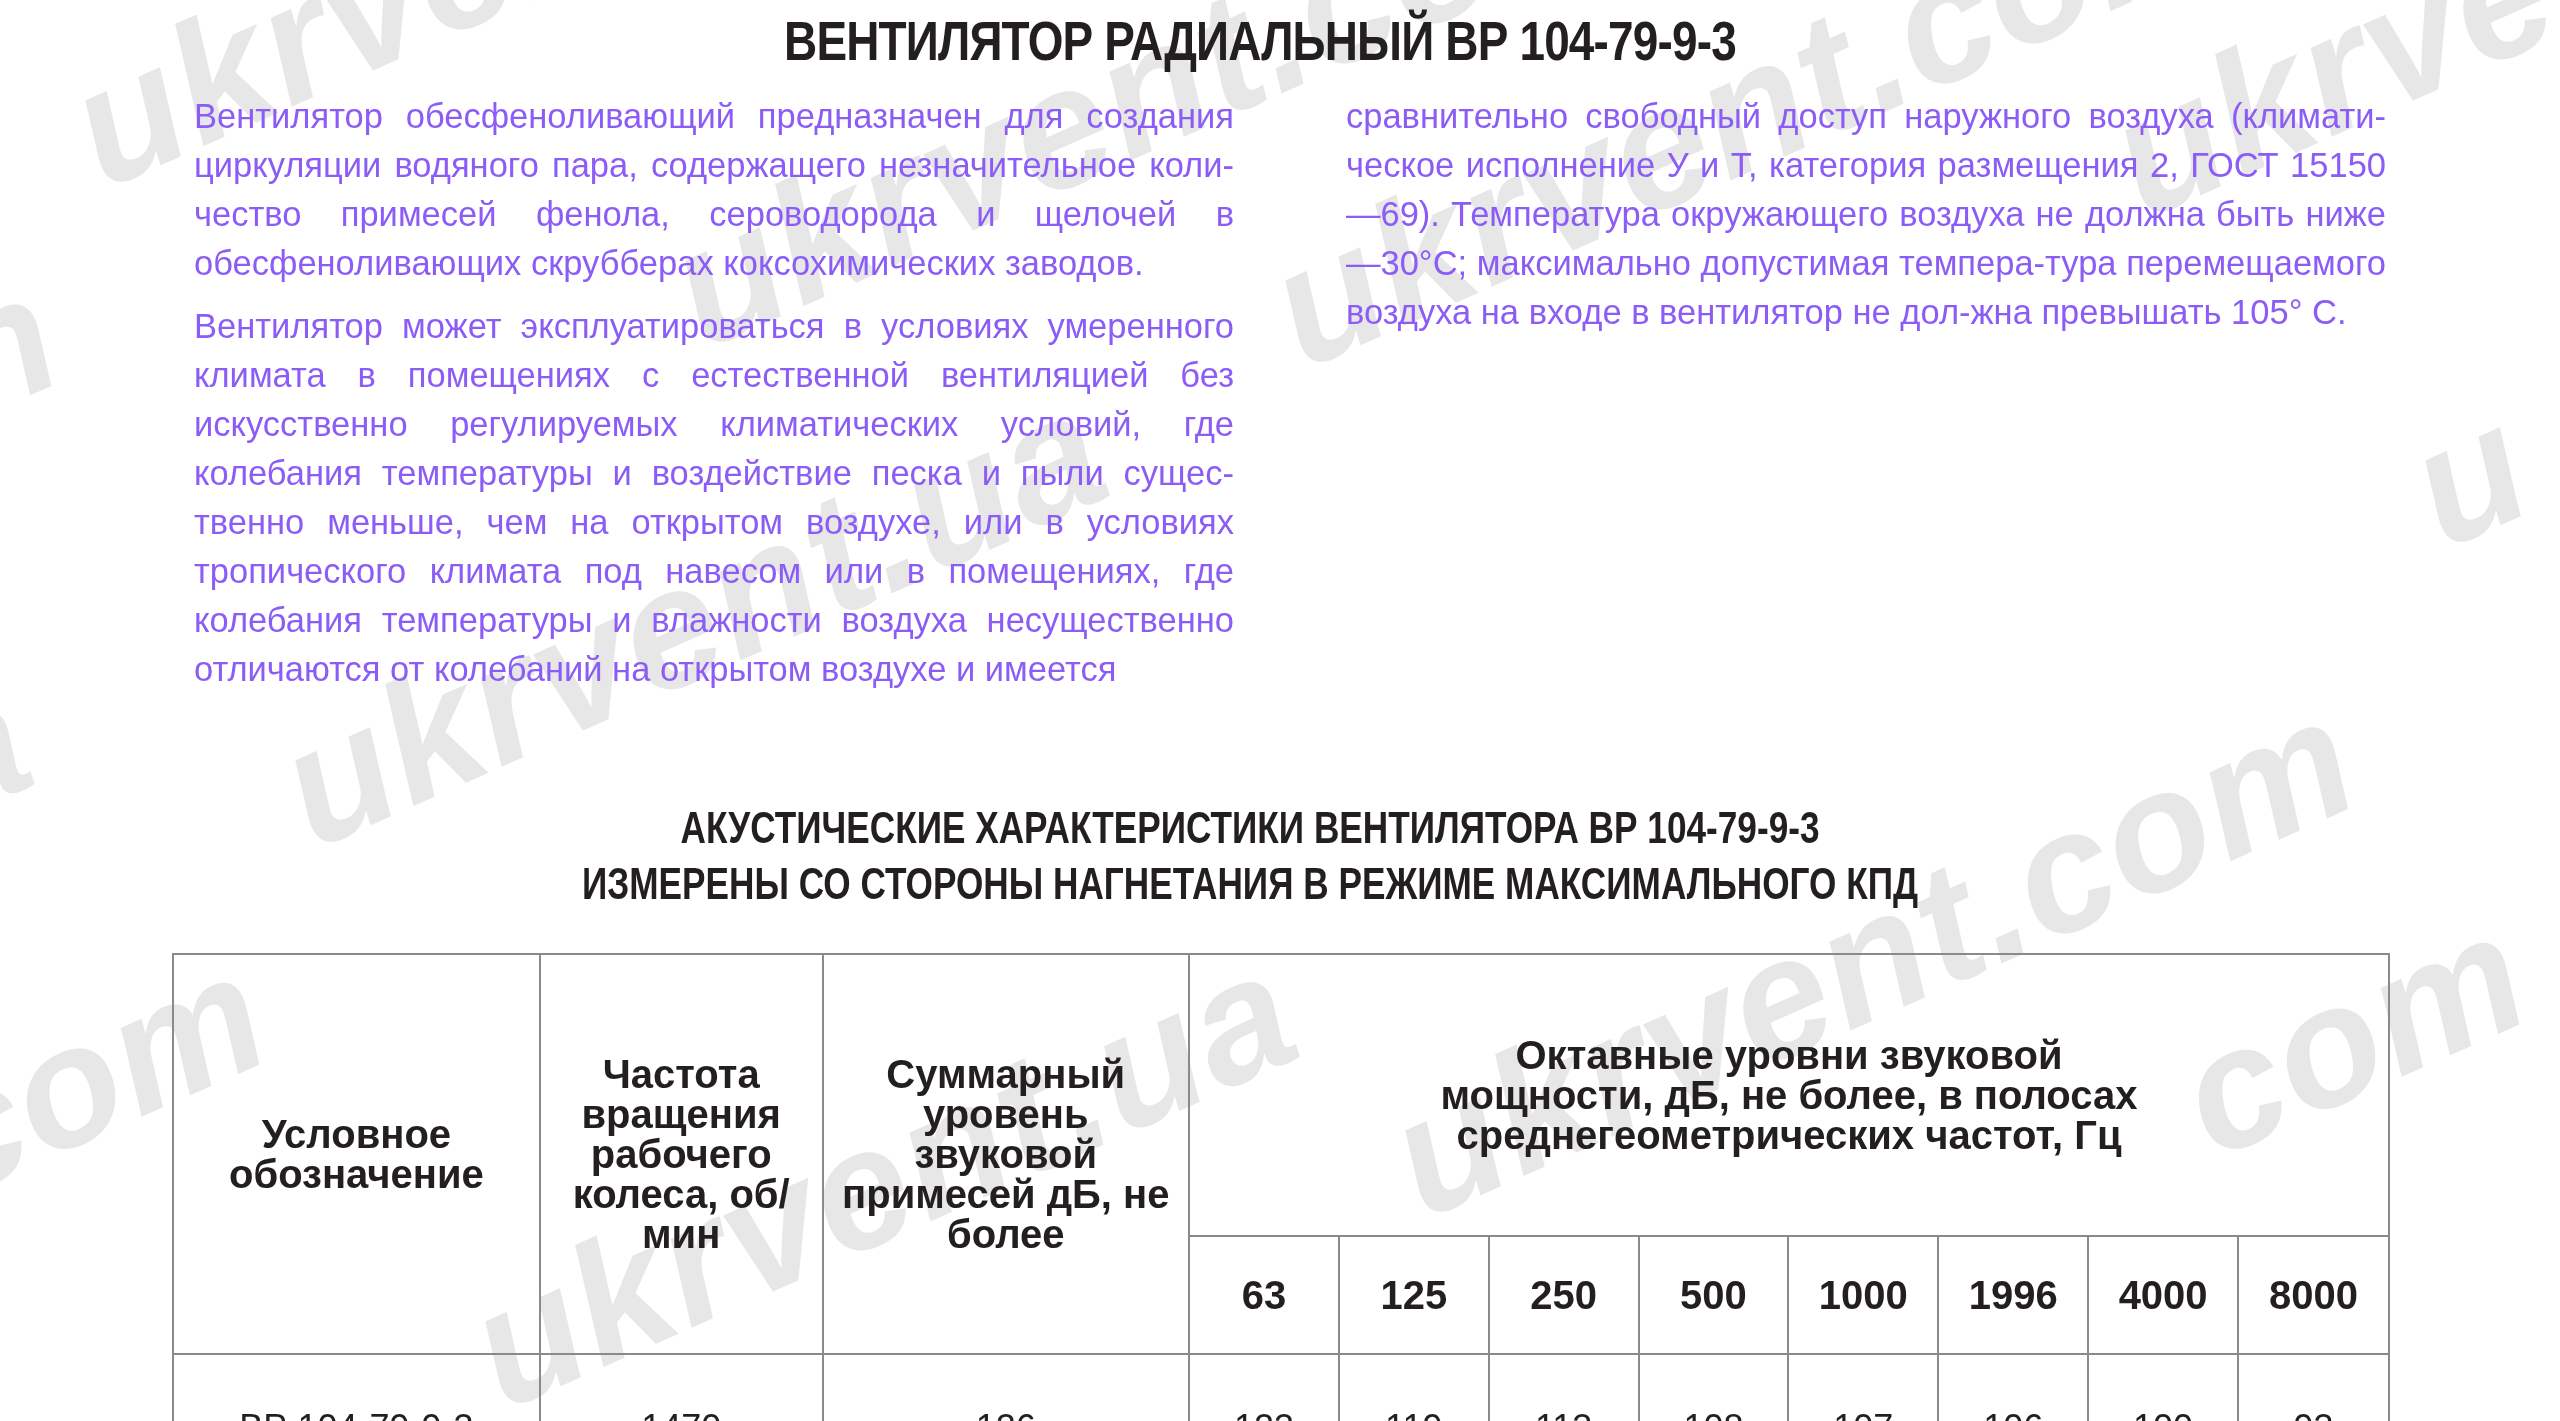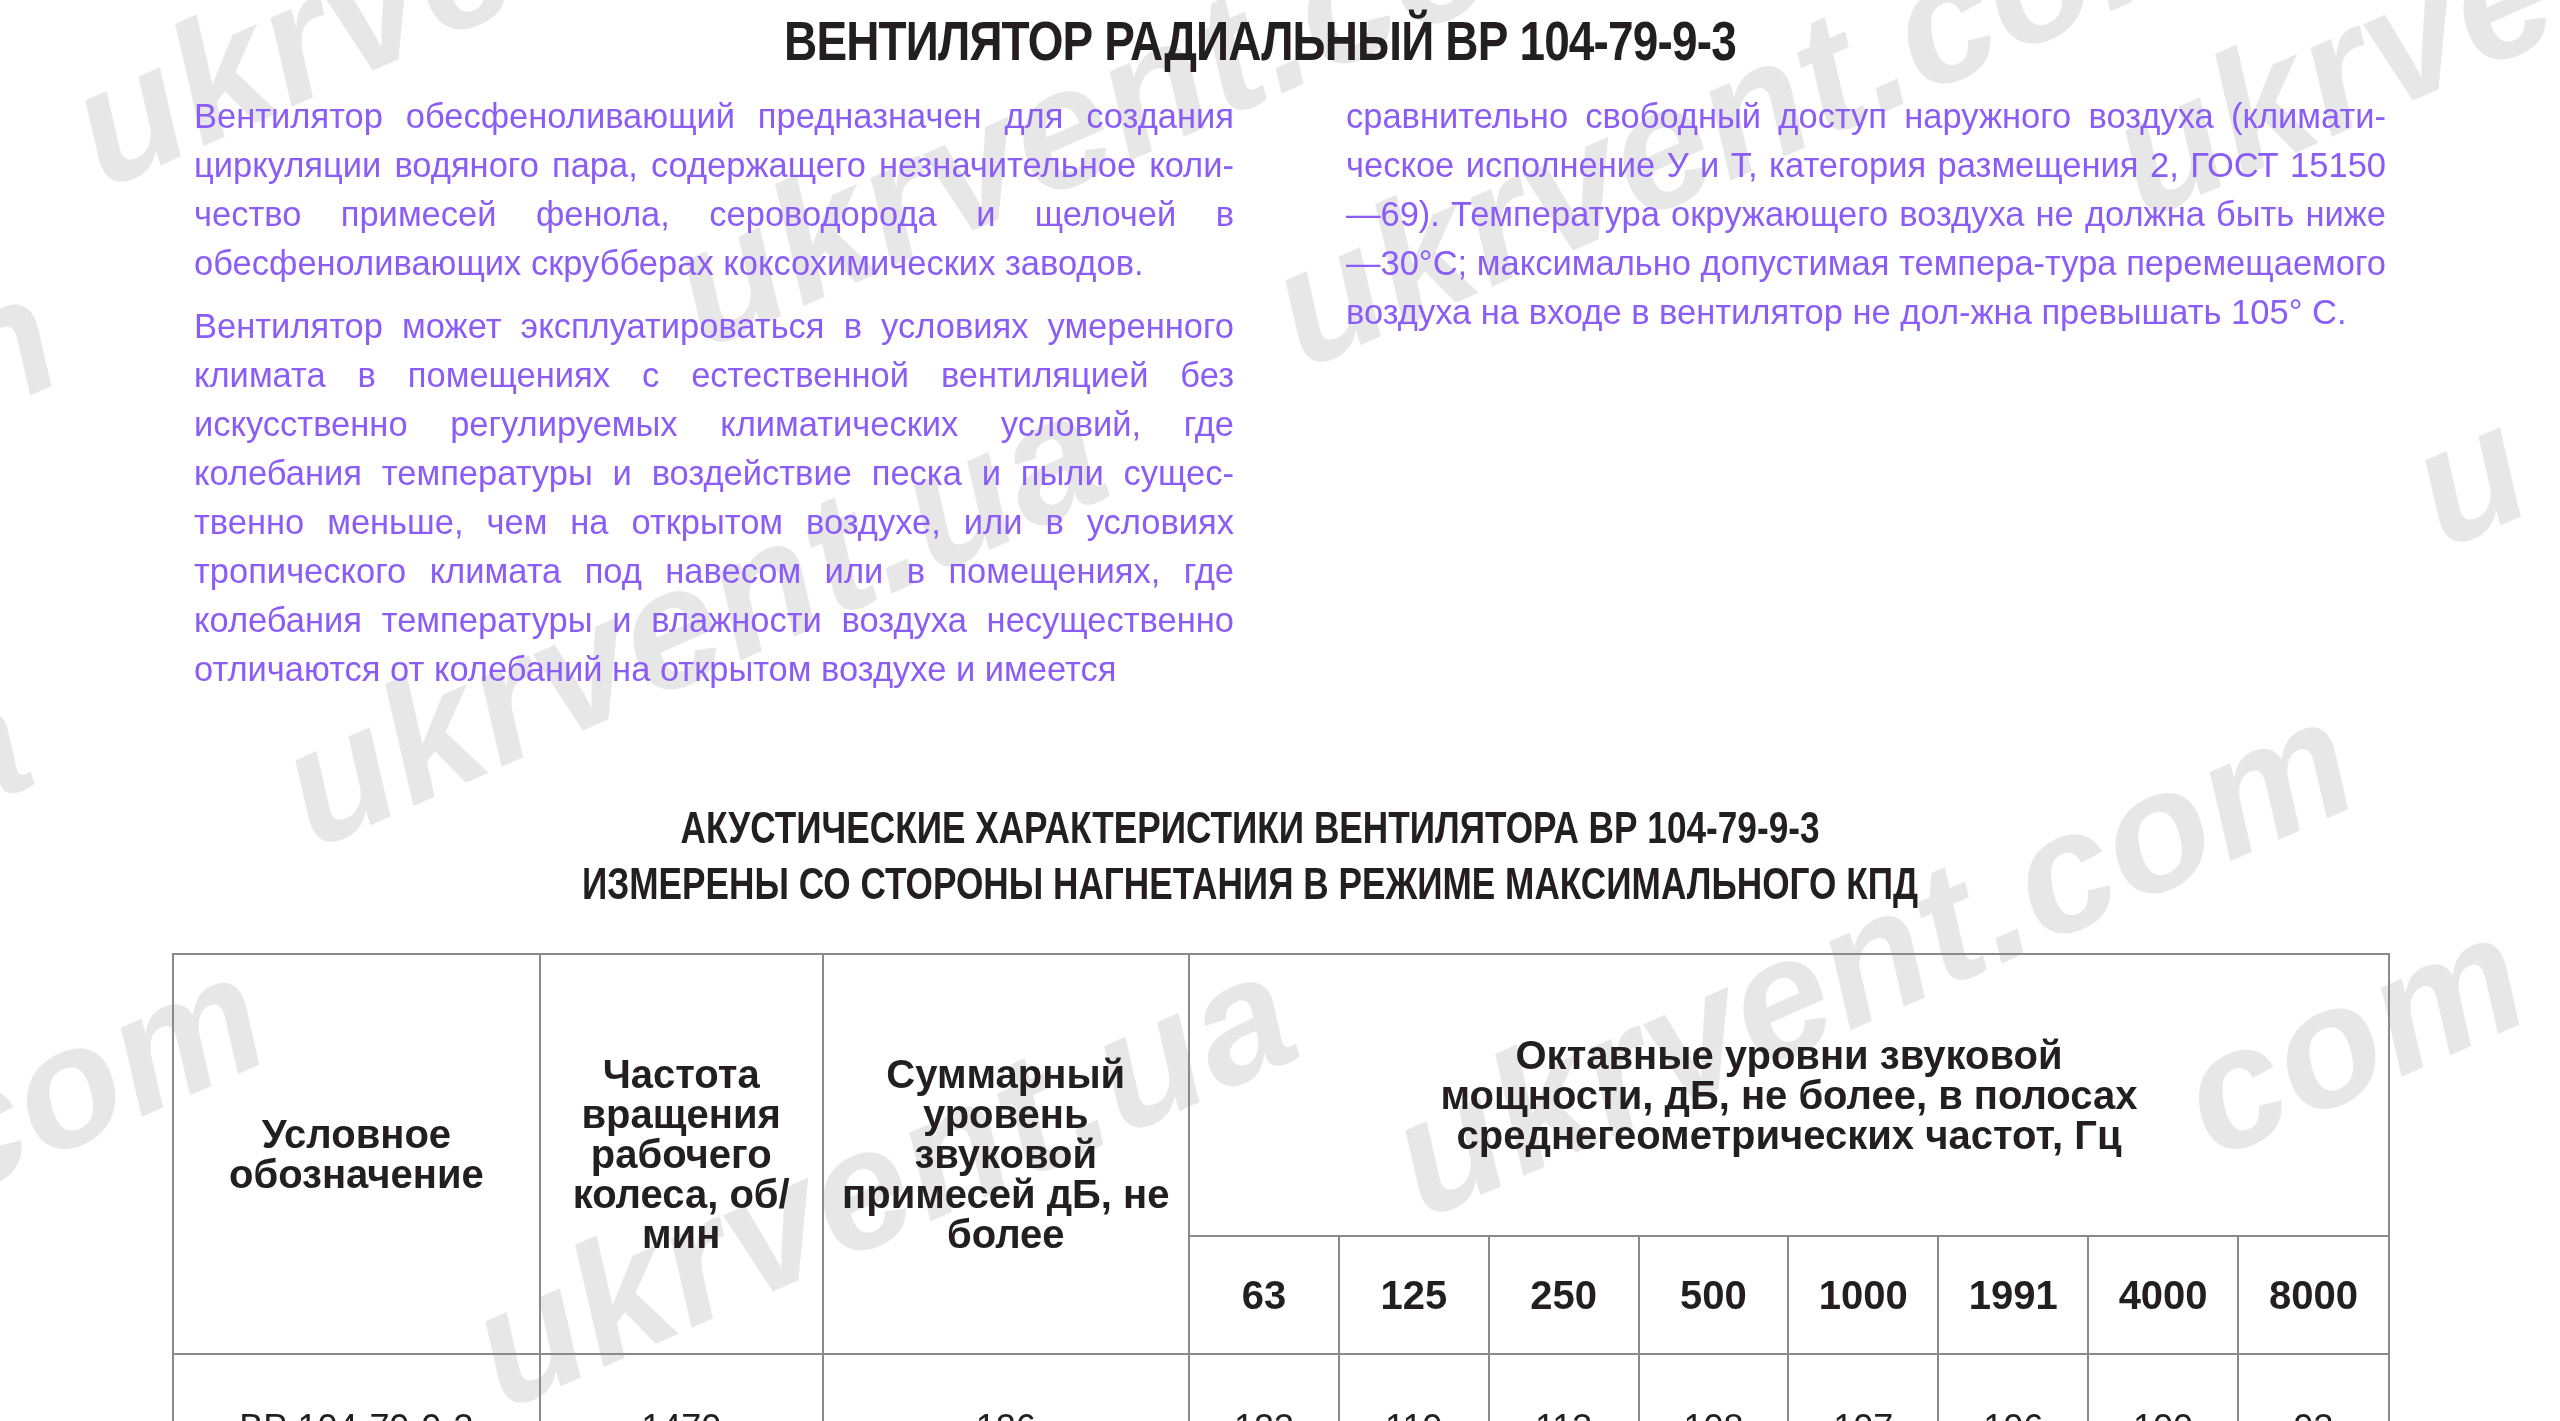--- a/index.html
+++ b/index.html
@@ -95,21 +95,21 @@
       <th rowspan="2">Частота вращения рабочего колеса, об/мин</th>
       <th rowspan="2" style="padding:0 10px;">Суммарный уровень звуковой примесей дБ, не более</th>
       <th colspan="8" class="hcond" style="padding:0 250px;">Октавные уровни звуковой мощности, дБ, не более, в полосах среднегеометрических частот, Гц</th>
     </tr>
     <tr class="freq" id="freq-row">
           <th>63</th>
           <th>125</th>
           <th>250</th>
           <th>500</th>
           <th>1000</th>
-          <th>1991</th>
+          <th>1996</th>
           <th>4000</th>
           <th>8000</th>
         </tr>
     </tbody>
       <tbody id="data-rows">
         <tr class="row">
           <td>ВР 104-79-9-3</td>
           <td>1470</td>
           <td>126</td>
           <td>123</td>

